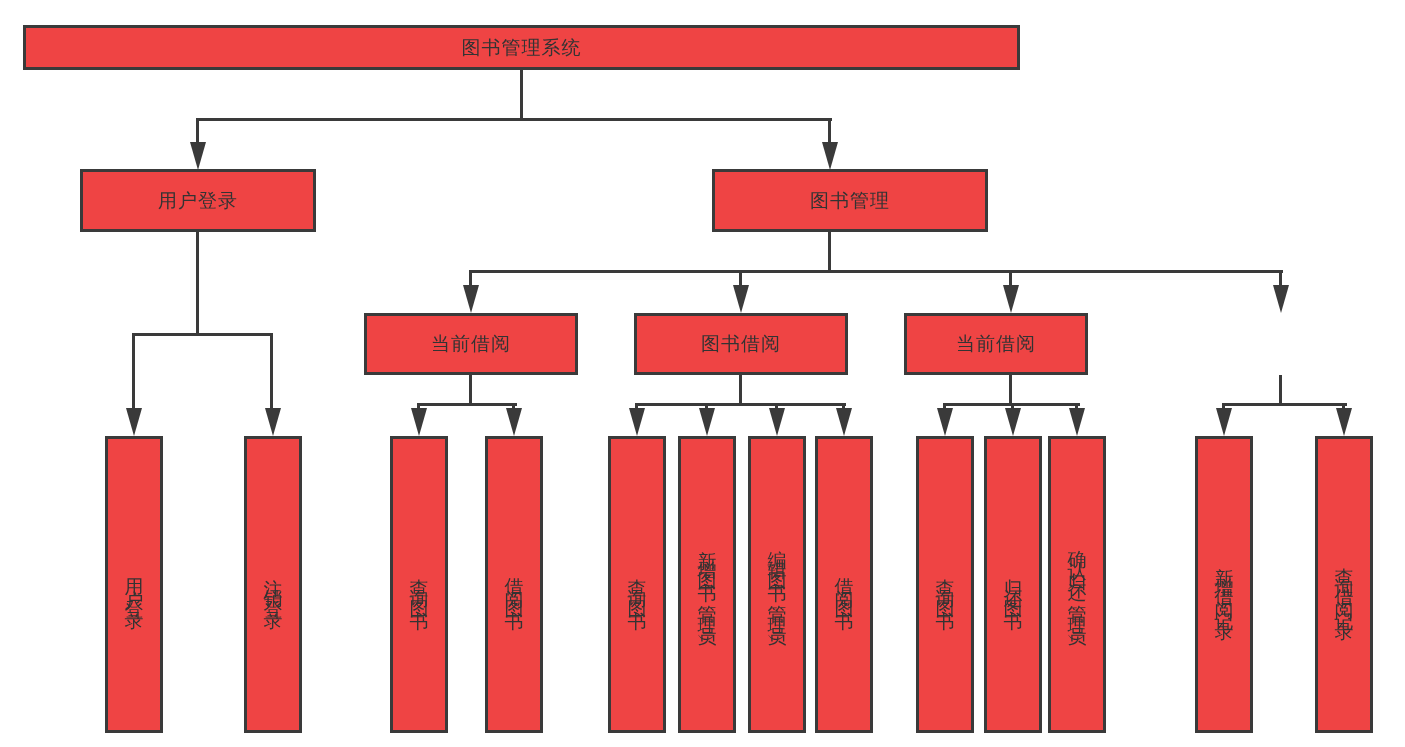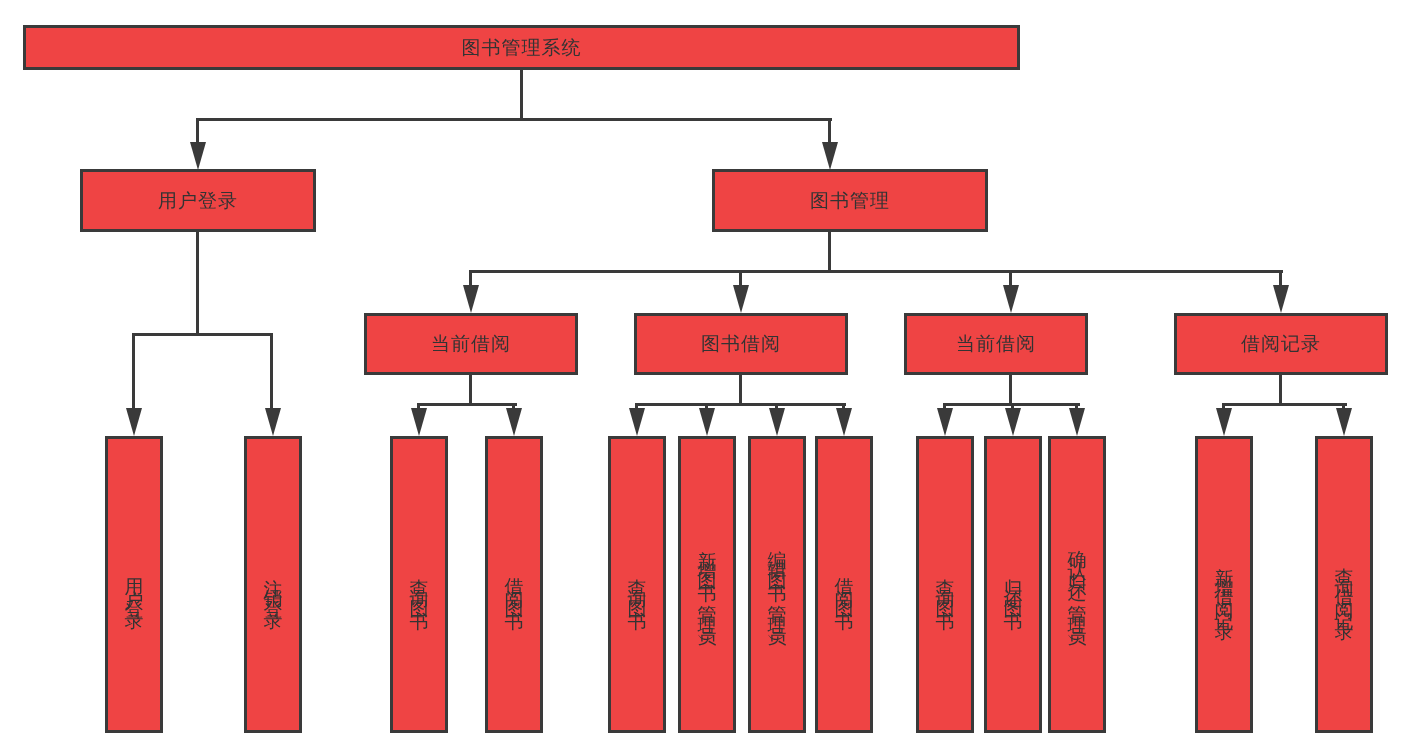--- a/index.html
+++ b/index.html
@@ -77,21 +77,20 @@
   <div class="vl" style="left:739px;top:270px;height:18px"></div>
   <div class="ah" style="left:733px;top:285px"></div>
   <div class="vl" style="left:1009px;top:270px;height:18px"></div>
   <div class="ah" style="left:1003px;top:285px"></div>
   <div class="vl" style="left:1279px;top:270px;height:18px"></div>
   <div class="ah" style="left:1273px;top:285px"></div>
 
   <div class="box hbox" style="left:364px;top:313px;width:214px;height:62px">当前借阅</div>
   <div class="box hbox" style="left:634px;top:313px;width:214px;height:62px">图书借阅</div>
   <div class="box hbox" style="left:904px;top:313px;width:184px;height:62px">当前借阅</div>
-  <div class="box hbox" style="left:1174px;top:313px;width:214px;height:62px">借阅记录</div>
 
   <div class="vl" style="left:469px;top:375px;height:30px"></div>
   <div class="hl" style="left:417px;top:403px;width:100px"></div>
   <div class="vl" style="left:417px;top:403px;height:8px"></div>
   <div class="ah" style="left:411px;top:408px"></div>
   <div class="vl" style="left:512px;top:403px;height:8px"></div>
   <div class="ah" style="left:506px;top:408px"></div>
 
   <div class="vl" style="left:739px;top:375px;height:30px"></div>
   <div class="hl" style="left:635px;top:403px;width:211px"></div>

